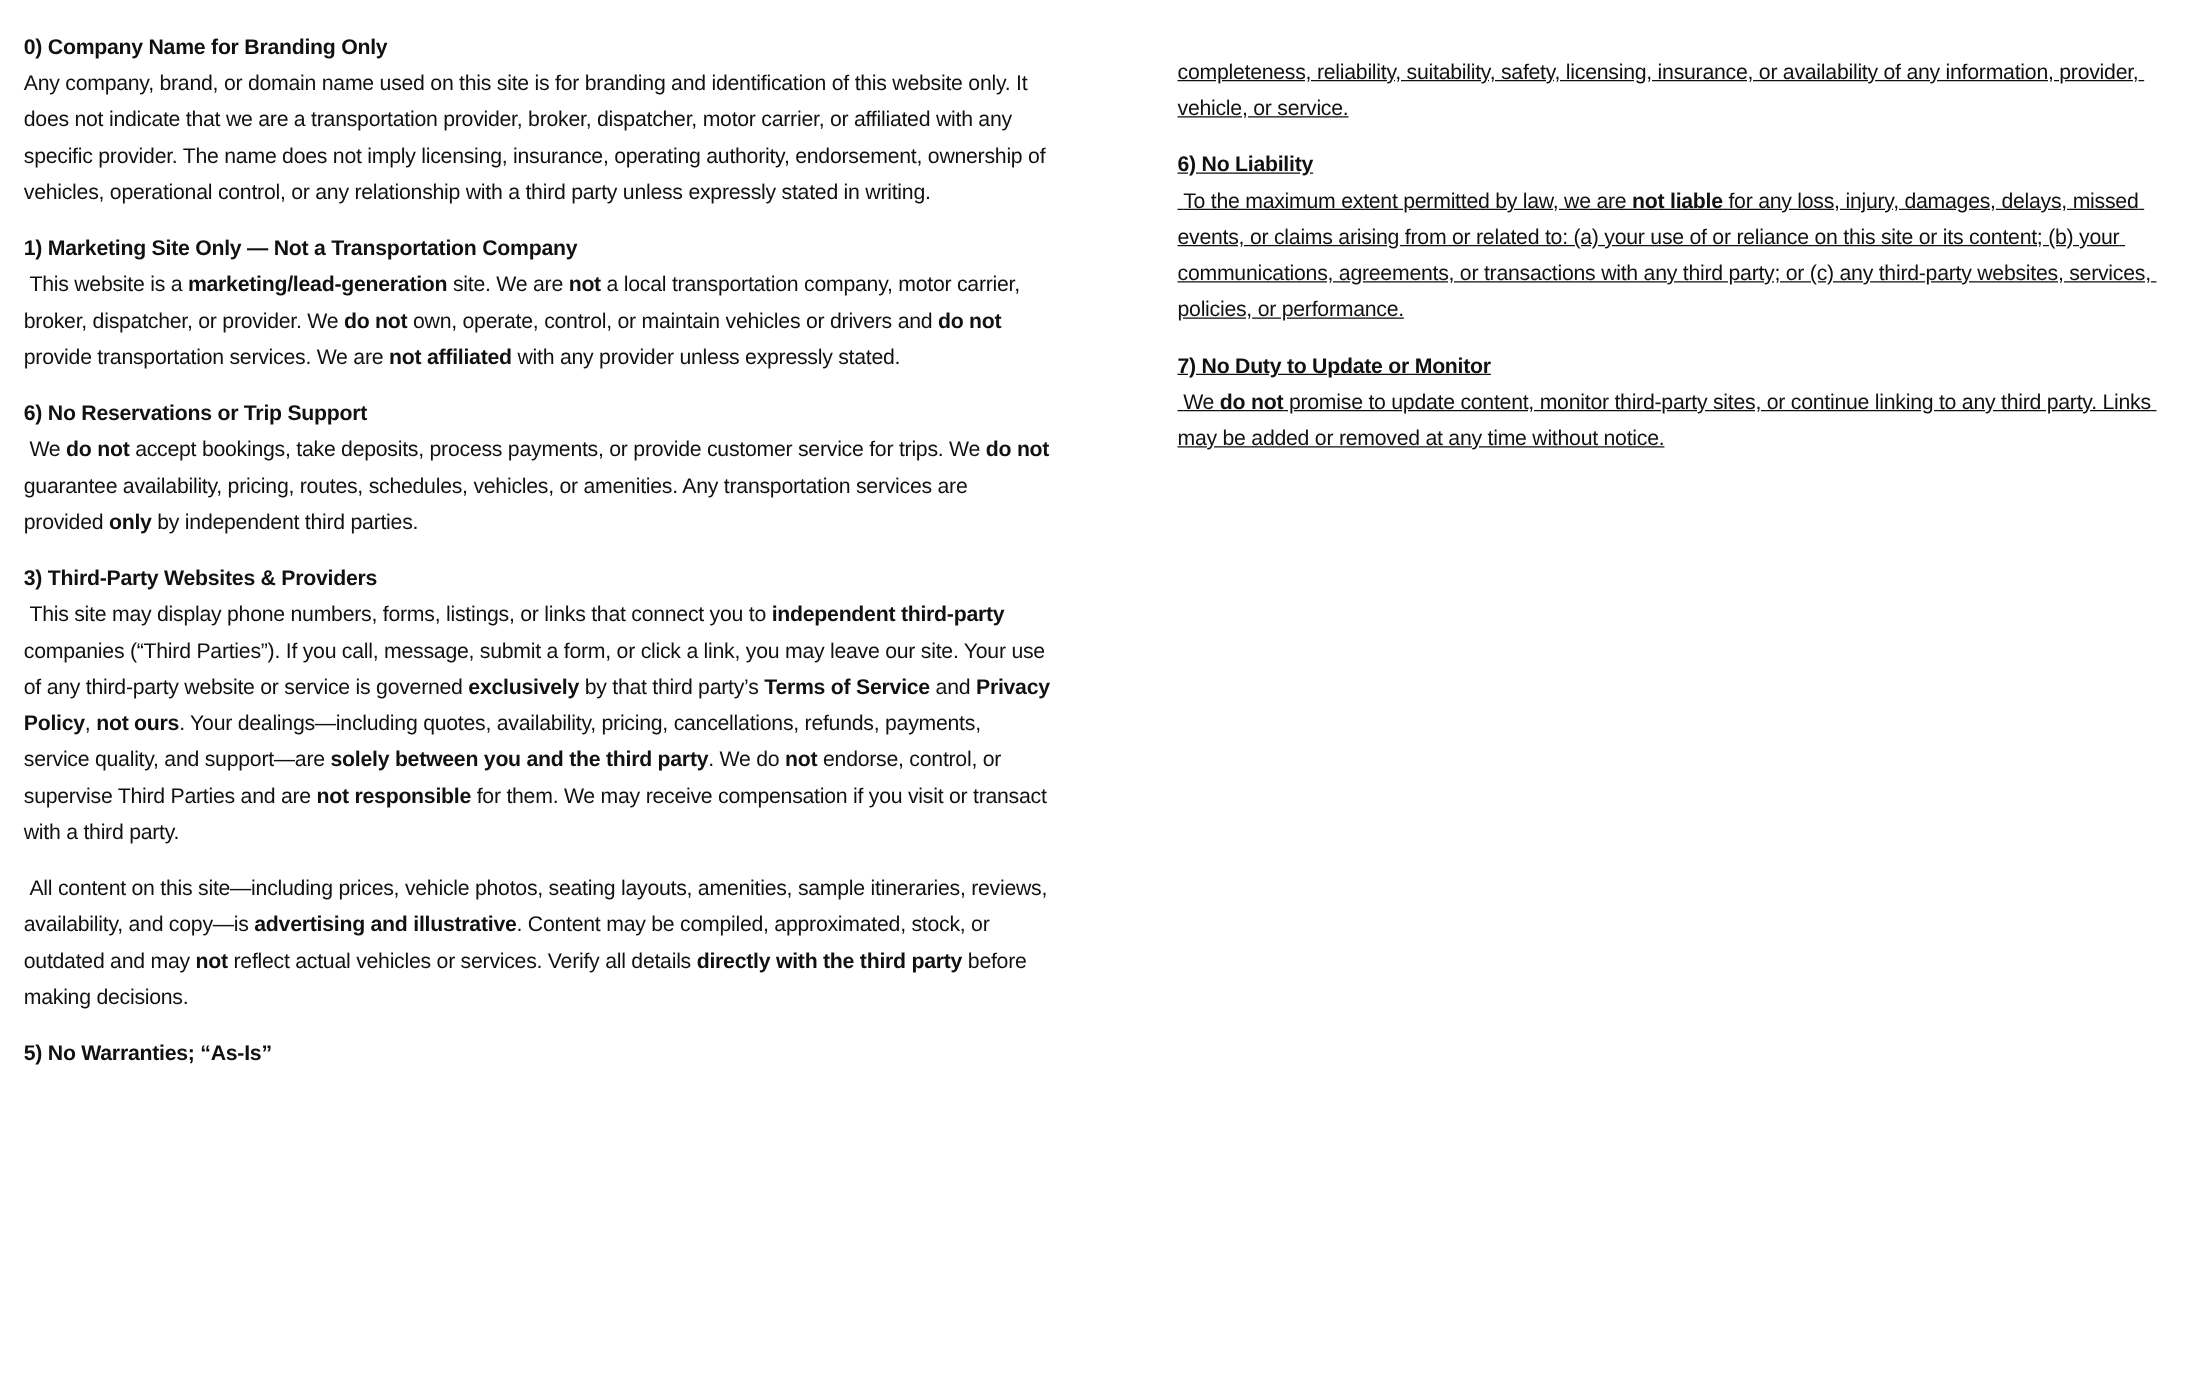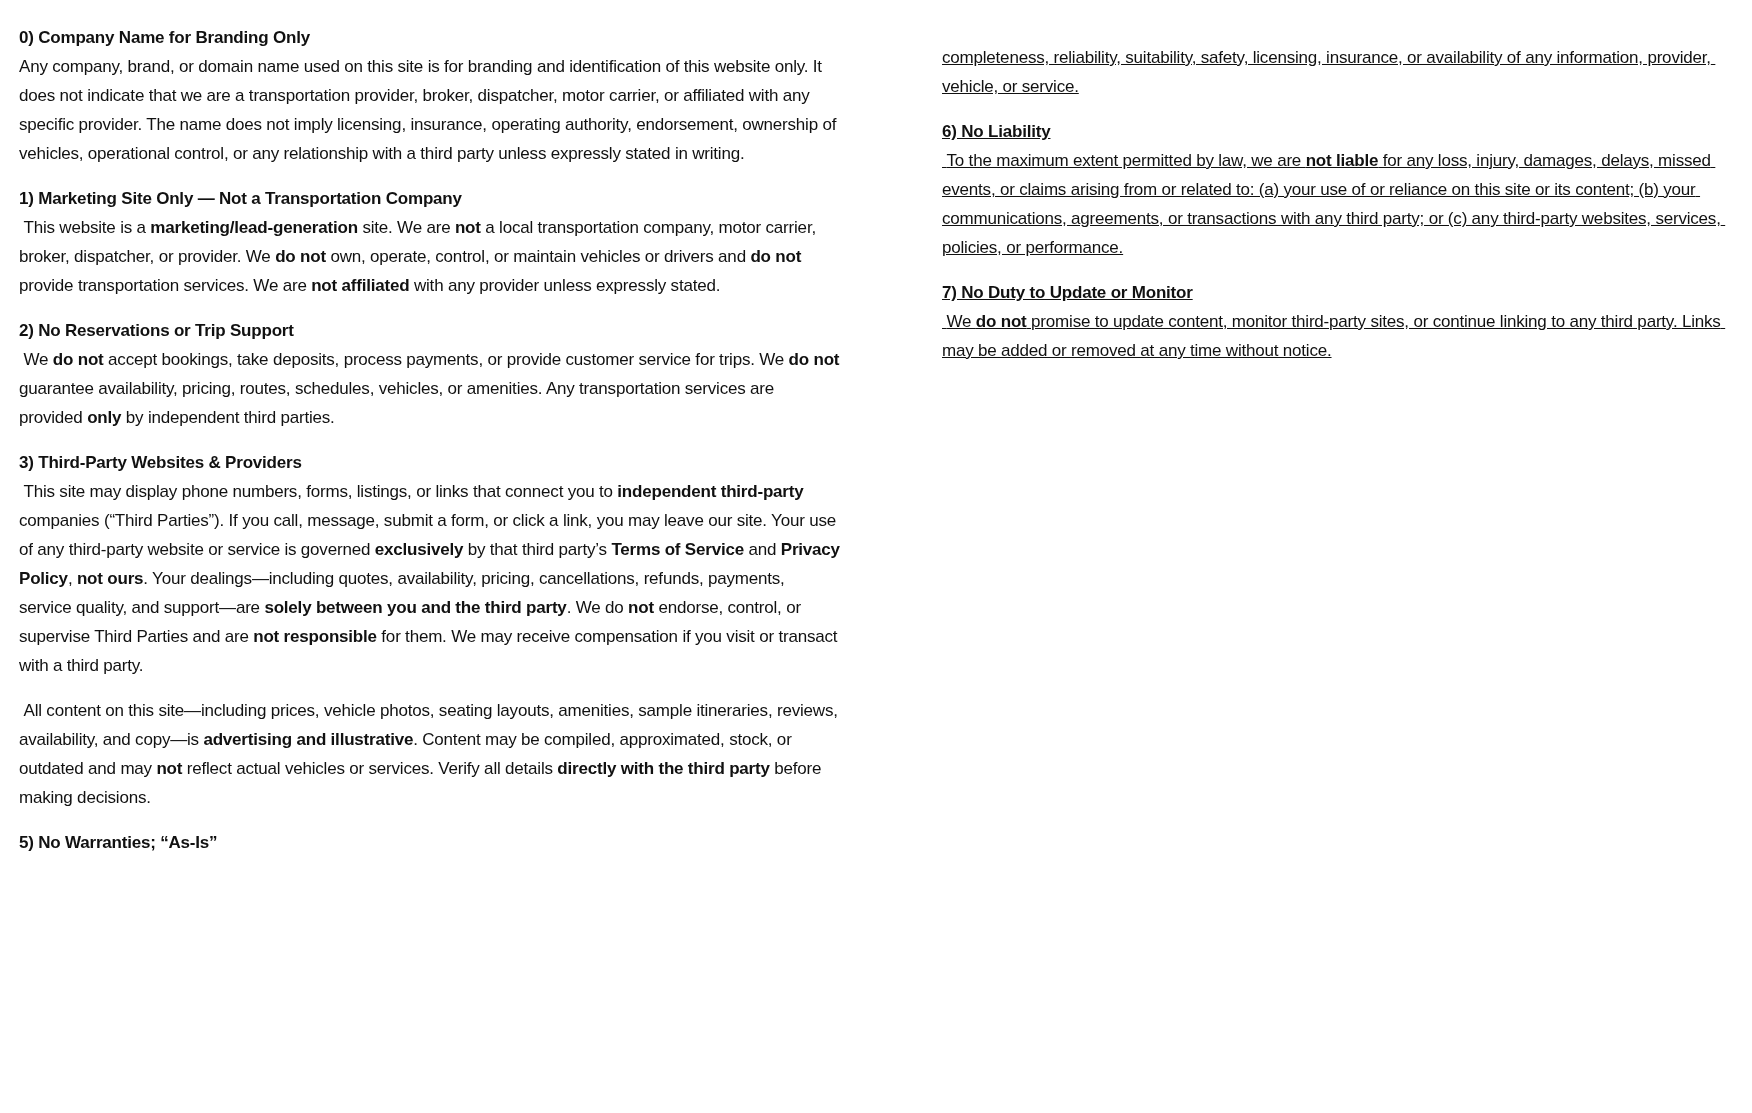--- a/index.html
+++ b/index.html
@@ -43,21 +43,21 @@
   <div class="column column-left">
       <section class="block">
         <h2>0) Company Name for Branding Only</h2>
         <p><span class="run">Any company, brand, or domain name used on this site is for branding and identification of this website only. It does not indicate that we are a transportation provider, broker, dispatcher, motor carrier, or affiliated with any specific provider. The name does not imply licensing, insurance, operating authority, endorsement, ownership of vehicles, operational control, or any relationship with a third party unless expressly stated in writing.</span></p>
       </section>
       <section class="block">
         <h2>1) Marketing Site Only — Not a Transportation Company</h2>
         <p><span class="run"> This website is a </span><span class="run bold">marketing/lead-generation</span><span class="run"> site. We are </span><span class="run bold">not</span><span class="run"> a local transportation company, motor carrier, broker, dispatcher, or provider. We </span><span class="run bold">do not</span><span class="run"> own, operate, control, or maintain vehicles or drivers and </span><span class="run bold">do not</span><span class="run"> provide transportation services. We are </span><span class="run bold">not affiliated</span><span class="run"> with any provider unless expressly stated.</span></p>
       </section>
       <section class="block">
-        <h2>2) No Reservations or Trip Support</h2>
+        <h2>6) No Reservations or Trip Support</h2>
         <p><span class="run"> We </span><span class="run bold">do not</span><span class="run"> accept bookings, take deposits, process payments, or provide customer service for trips. We </span><span class="run bold">do not</span><span class="run"> guarantee availability, pricing, routes, schedules, vehicles, or amenities. Any transportation services are provided </span><span class="run bold">only</span><span class="run"> by independent third parties.</span></p>
       </section>
       <section class="block">
         <h2>3) Third-Party Websites &amp; Providers</h2>
         <p><span class="run"> This site may display phone numbers, forms, listings, or links that connect you to </span><span class="run bold">independent third-party</span><span class="run"> companies (“Third Parties”). If you call, message, submit a form, or click a link, you may leave our site. Your use of any third-party website or service is governed </span><span class="run bold">exclusively</span><span class="run"> by that third party’s </span><span class="run bold">Terms of Service</span><span class="run"> and </span><span class="run bold">Privacy Policy</span><span class="run">, </span><span class="run bold">not ours</span><span class="run">. Your dealings—including quotes, availability, pricing, cancellations, refunds, payments, service quality, and support—are </span><span class="run bold">solely between you and the third party</span><span class="run">. We do </span><span class="run bold">not</span><span class="run"> endorse, control, or supervise Third Parties and are </span><span class="run bold">not responsible</span><span class="run"> for them. We may receive compensation if you visit or transact with a third party.</span></p>
       </section>
       <section class="block">
         <p><span class="run"> All content on this site—including prices, vehicle photos, seating layouts, amenities, sample itineraries, reviews, availability, and copy—is </span><span class="run bold">advertising and illustrative</span><span class="run">. Content may be compiled, approximated, stock, or outdated and may </span><span class="run bold">not</span><span class="run"> reflect actual vehicles or services. Verify all details </span><span class="run bold">directly with the third party</span><span class="run"> before making decisions.</span></p>
       </section>
       <section class="block">

